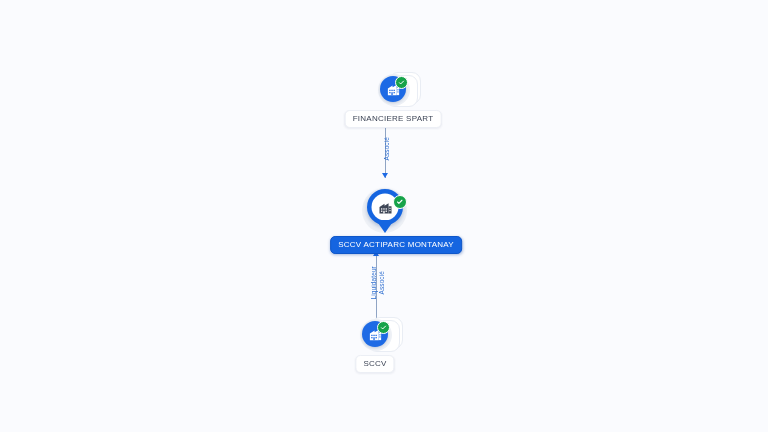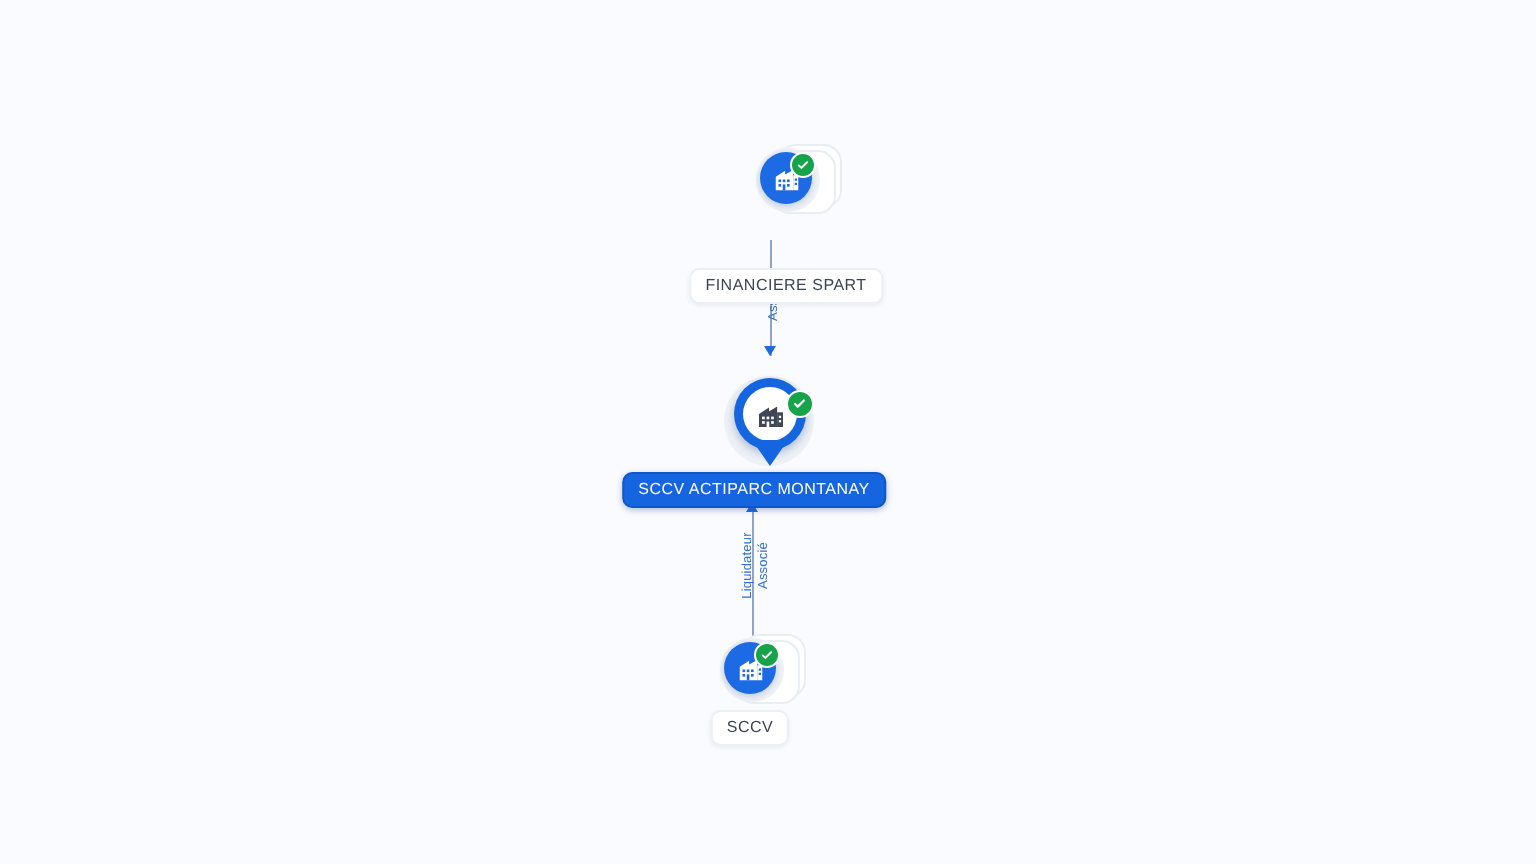--- a/index.html
+++ b/index.html
@@ -184,21 +184,21 @@
         <rect x="18.2" y="15.0" width="1.8" height="1.8" fill="#1d6ae5"></rect>
       </svg>
     </div>
 
     <div class="badge" style="left:395px; top:76px; width:11px; height:11px;">
       <svg width="7" height="7" viewBox="0 0 24 24" aria-hidden="true">
         <path d="M5 12.8l4.2 4.2L19 7.2" stroke="#ffffff" stroke-width="3.4" fill="none" stroke-linecap="round" stroke-linejoin="round"></path>
       </svg>
     </div>
 
-    <div class="node-label plain" style="left:393px; top:110px;margin-top:24px;">FINANCIERE SPART</div>
+    <div class="node-label plain" style="left:393px; top:110px;">FINANCIERE SPART</div>
   </div>
 
   <div class="node">
     <div class="halo" style="left:362px; top:188px; width:45px; height:45px;"></div>
 
     <div class="pin" style="left:367px; top:189px; width:36px; height:36px;">
       <div class="pin-inner">
         <svg width="16" height="16" viewBox="0 0 24 24" aria-hidden="true">
           <path d="M3 21V11.2L10.5 6.4V9.3L16.6 5.6V21H3Z" fill="#3f4756"></path>
           <path d="M16.6 10h4.4v11h-4.4z" fill="#3f4756"></path>
@@ -213,21 +213,21 @@
         </svg>
       </div>
     </div>
 
     <div class="badge" style="left:393px; top:195px; width:12px; height:12px;">
       <svg width="7.5" height="7.5" viewBox="0 0 24 24" aria-hidden="true">
         <path d="M5 12.8l4.2 4.2L19 7.2" stroke="#ffffff" stroke-width="3.4" fill="none" stroke-linecap="round" stroke-linejoin="round"></path>
       </svg>
     </div>
 
-    <div class="node-label selected" style="left:377px; top:236px;">SCCV ACTIPARC MONTANAY</div>
+    <div class="node-label selected" style="left:396px; top:236px;">SCCV ACTIPARC MONTANAY</div>
   </div>
 
   <div class="node">
     <div class="stack" style="left:371px; top:317px; width:30px; height:30px;"></div>
     <div class="stack" style="left:368px; top:320px; width:30px; height:30px;"></div>
     <div class="halo" style="left:360px; top:319px; width:32px; height:32px;"></div>
 
     <div class="round-icon" style="left:362px; top:321px; width:26px; height:26px;">
       <svg width="15" height="15" viewBox="0 0 24 24" aria-hidden="true">
         <path d="M3 21V10.2L10.5 5.4V8.4L17 4.8V21H3Z" fill="#ffffff"></path>

